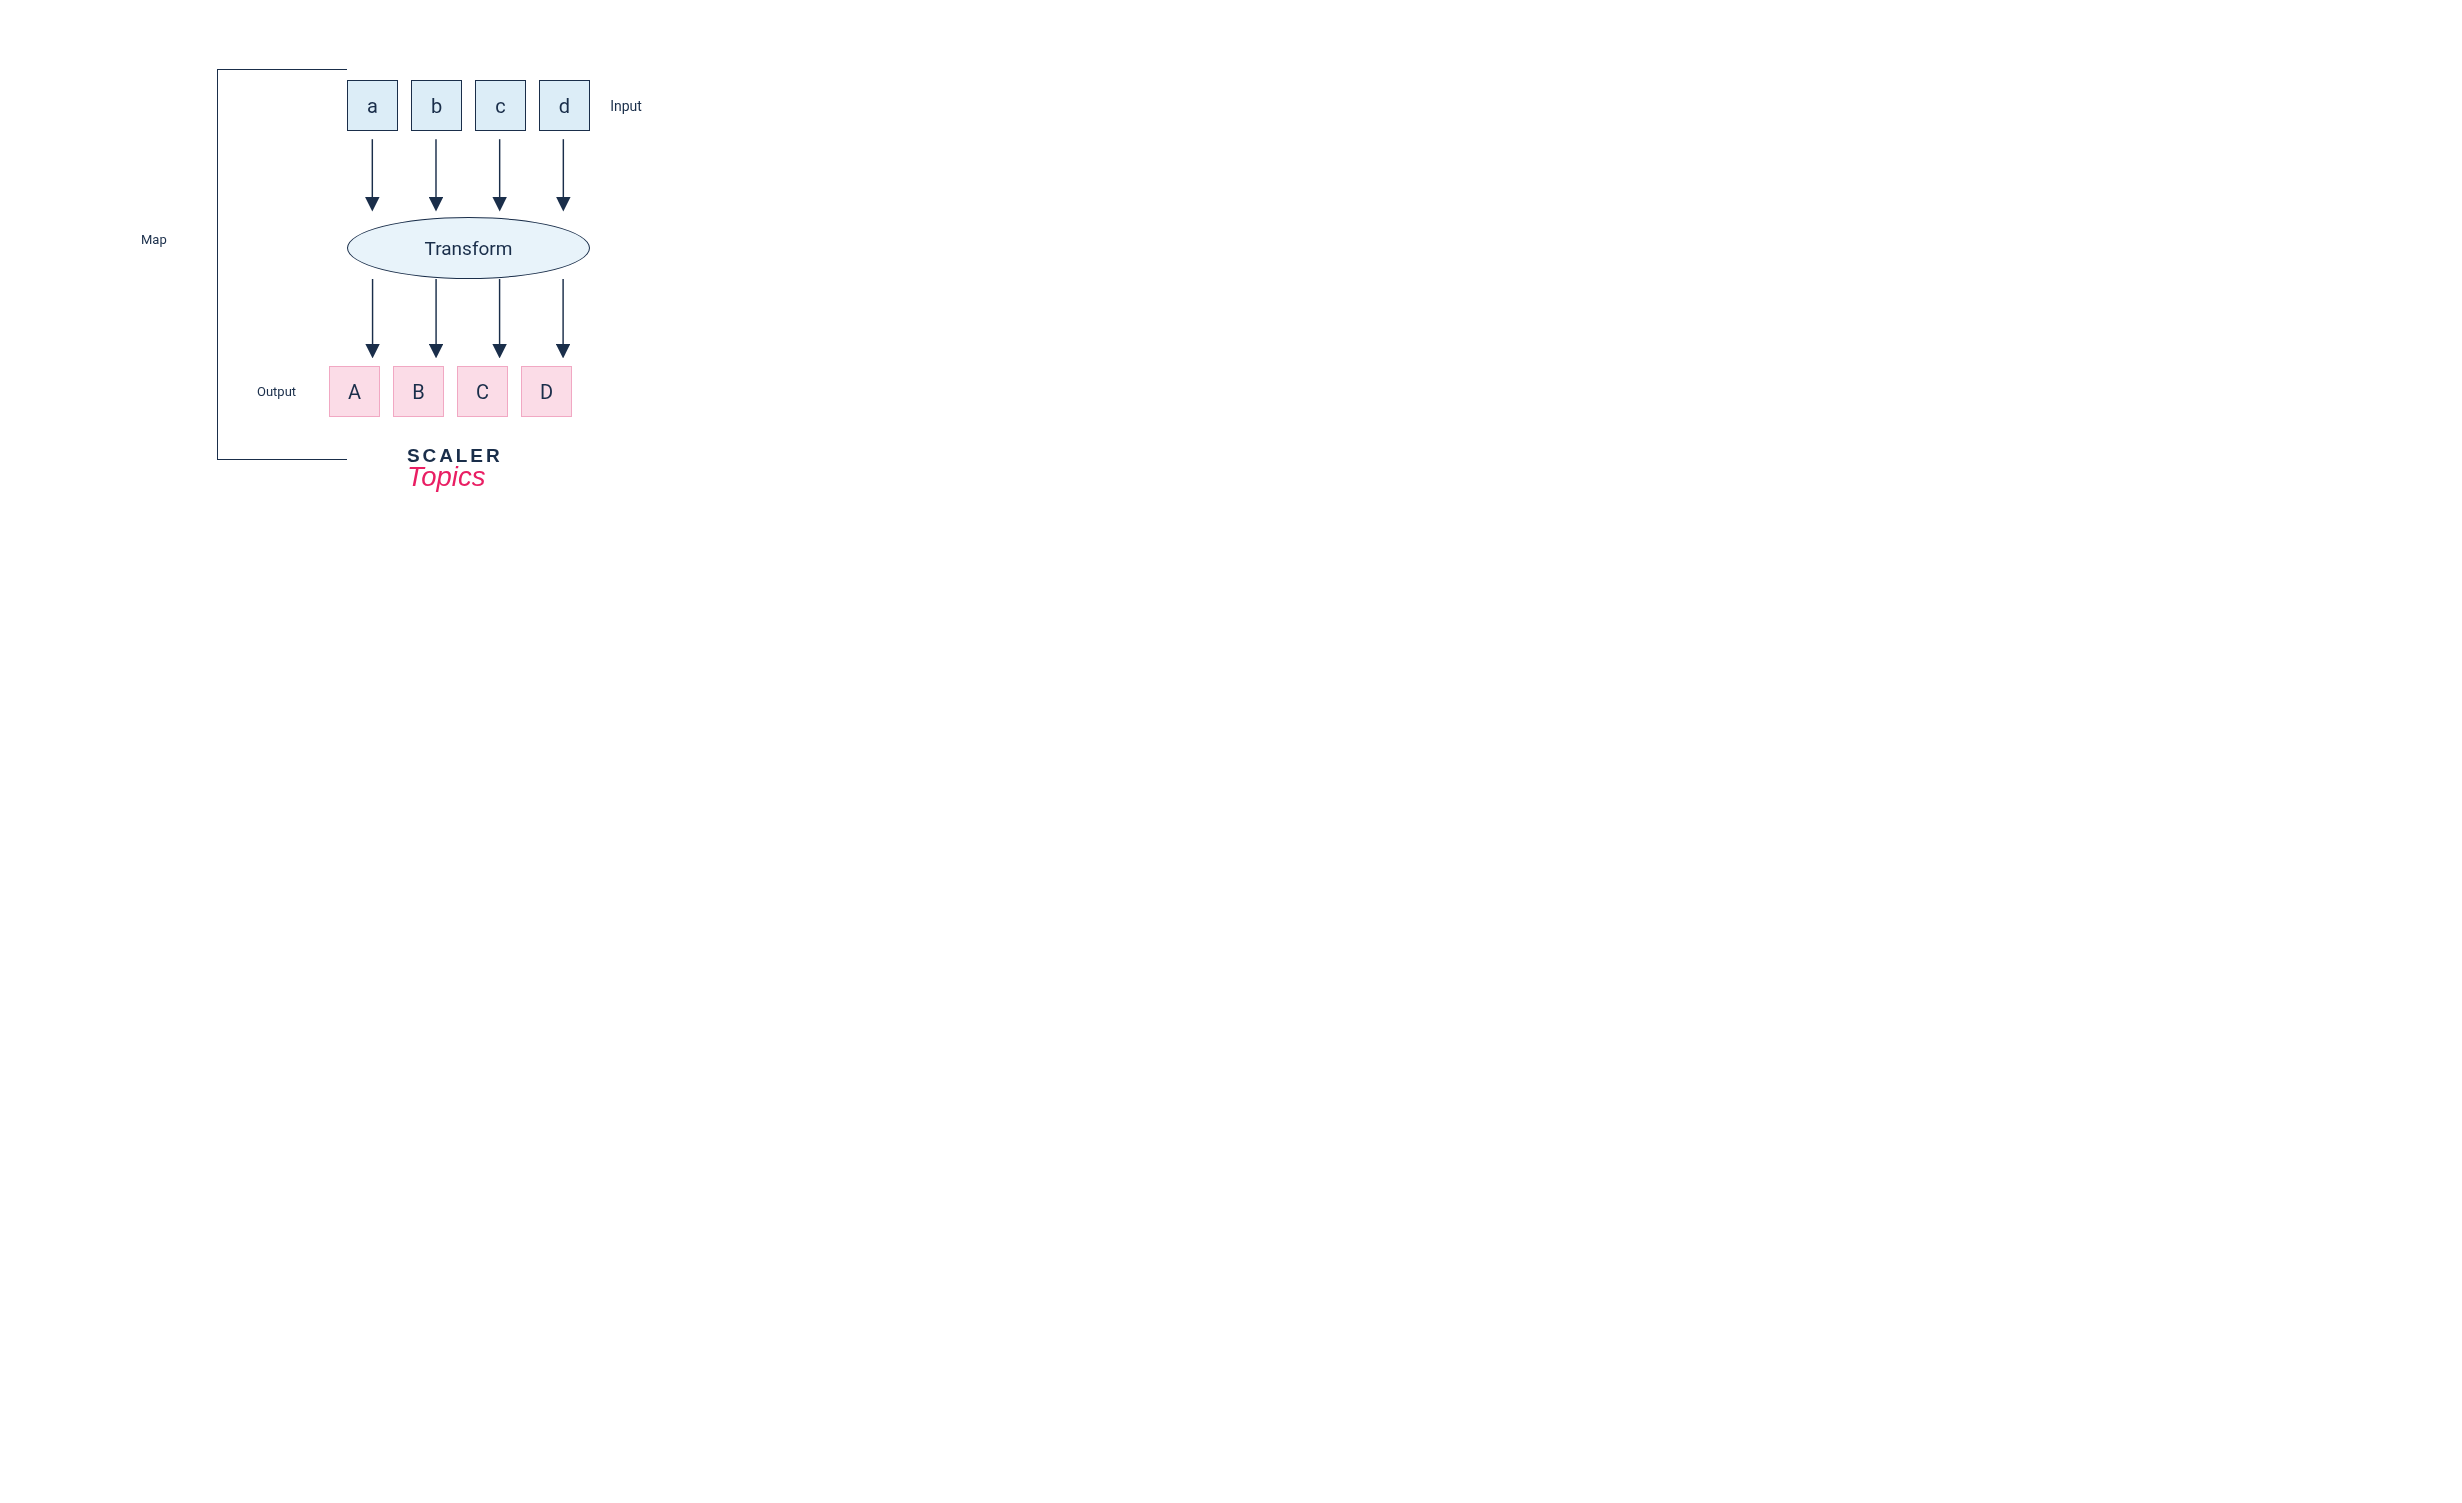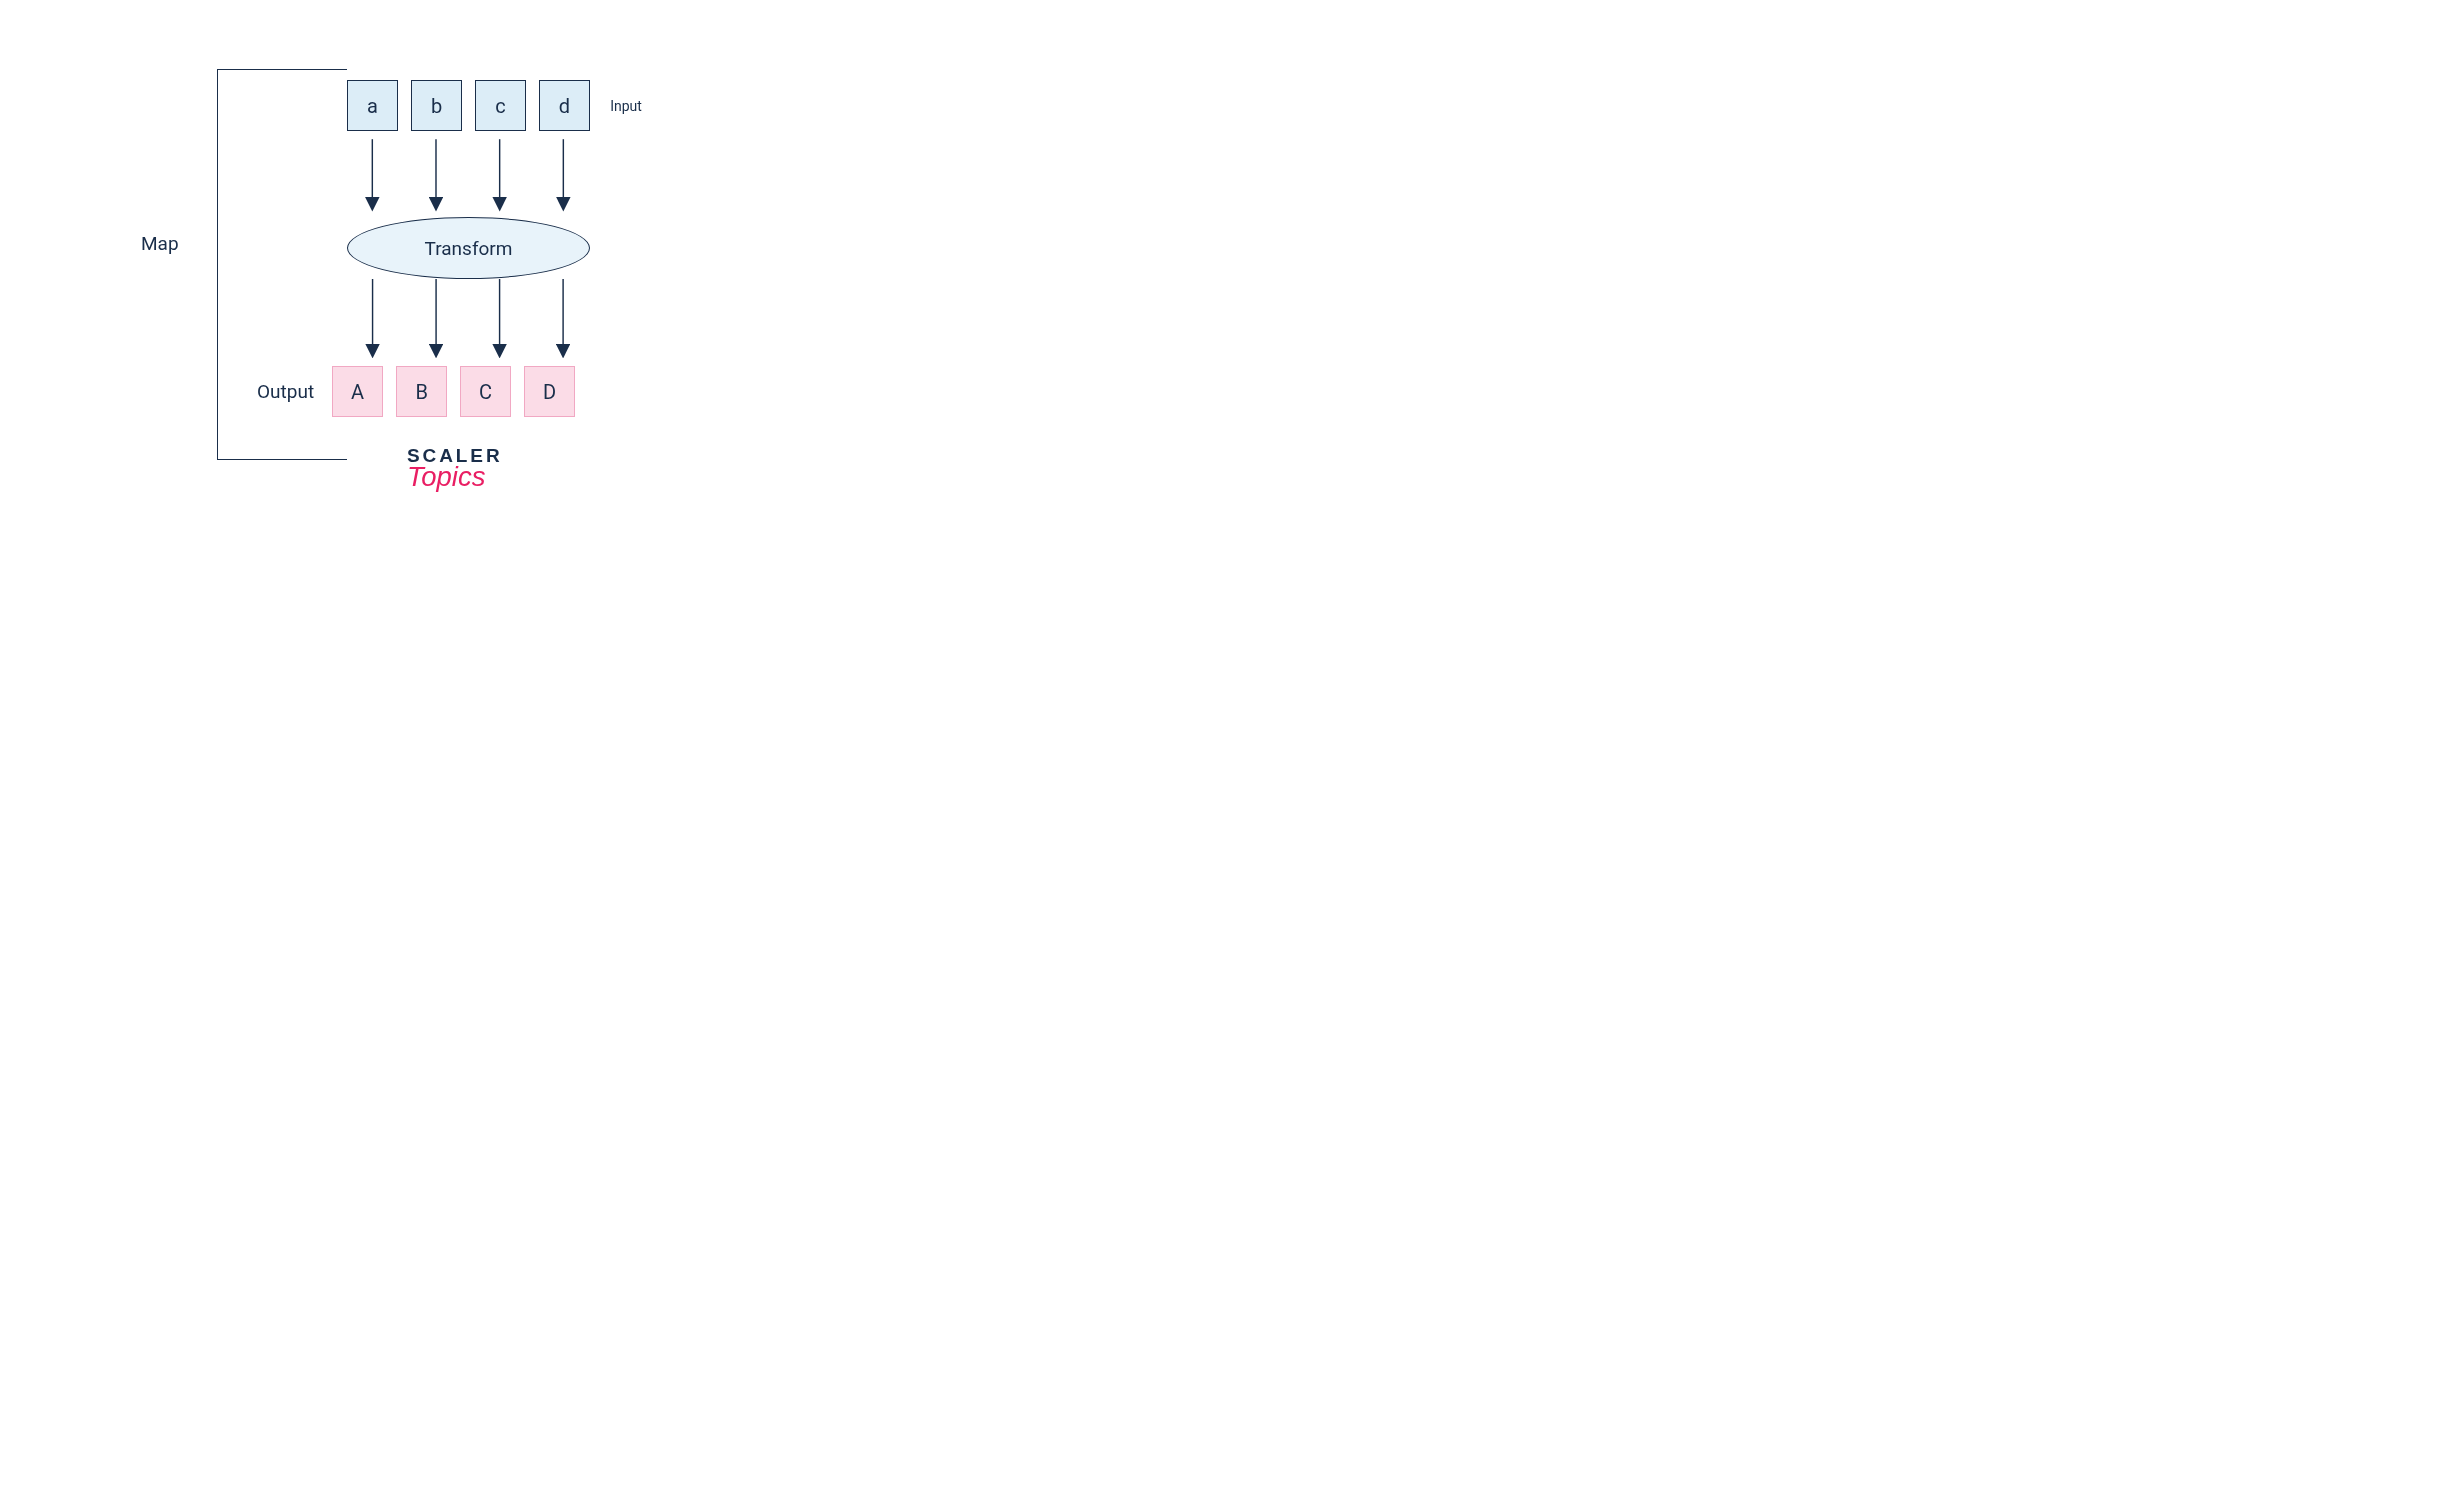--- a/index.html
+++ b/index.html
@@ -28,21 +28,21 @@
       width: 130px;
       height: 391px;
       border-left: 1.4px solid #1a2e4a;
       border-top: 1.4px solid #1a2e4a;
       border-bottom: 1.4px solid #1a2e4a;
     }
     .map-label {
       position: absolute;
       left: -47px;
       top: 163px;
-      font-size: 19px;
+      font-size: 13px;
       color: #1a2e4a;
       font-weight: 400;
     }
     .input-row {
       position: absolute;
       left: 159px;
       top: 11px;
       display: flex;
       gap: 13px;
       align-items: center;
@@ -90,23 +90,23 @@
     }
     .output-row {
       position: absolute;
       left: 69px;
       top: 297px;
       display: flex;
       gap: 13px;
       align-items: center;
     }
     .output-label {
-      font-size: 19px;
+      font-size: 13px;
       color: #1a2e4a;
-      margin-right: 5px;
+      margin-right: 20px;
     }
     .output-box {
       width: 51px;
       height: 51px;
       background: #fbdce7;
       border: 1.4px solid #f1a8c3;
       display: flex;
       align-items: center;
       justify-content: center;
       font-size: 20px;

